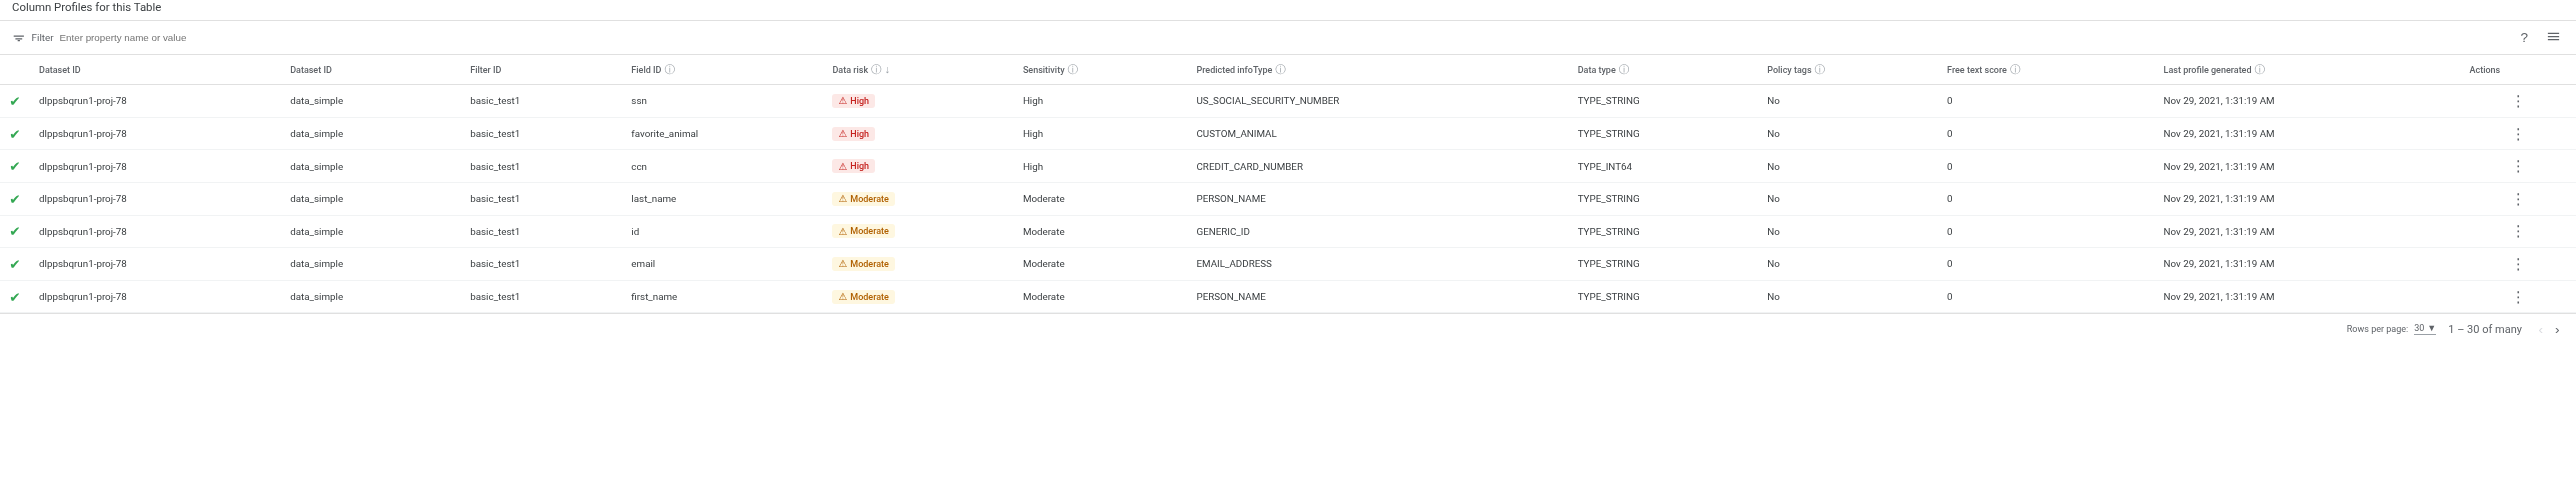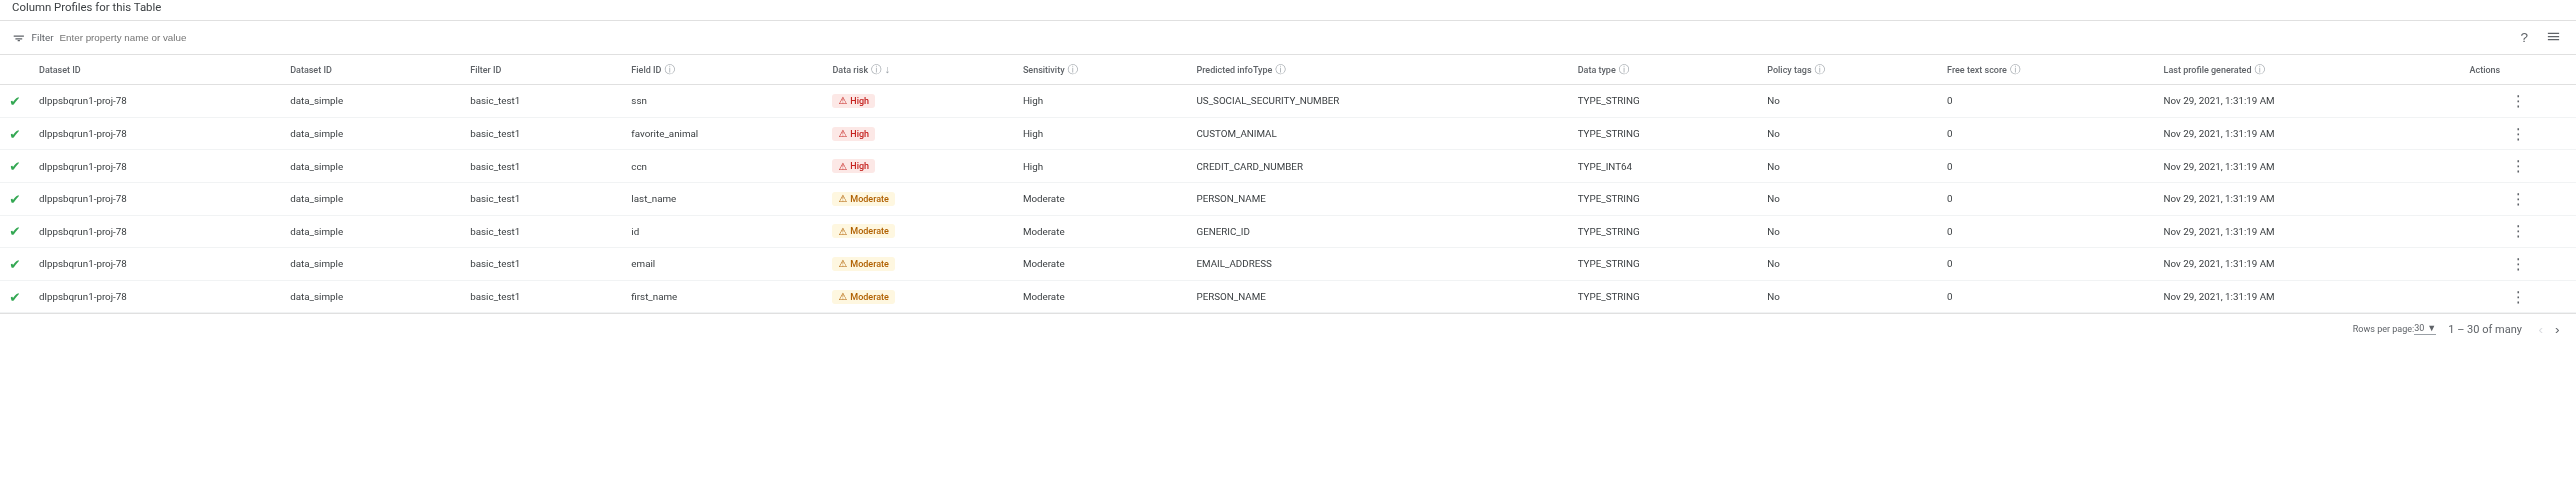--- a/index.html
+++ b/index.html
@@ -141,20 +141,21 @@
       justify-content: flex-end;
       padding: 6px 12px;
       gap: 12px;
       font-size: 9px;
       color: #5f6368;
       border-top: 0.8px solid #e0e0e0;
     }
     .rows-per-page {
       display: flex;
       align-items: center;
+      gap: 6px;
     }
     .rows-select {
       display: flex;
       align-items: center;
       gap: 3px;
       cursor: pointer;
       border-bottom: 0.8px solid #9aa0a6;
       padding-bottom: 1px;
     }
     .pagination-range {

